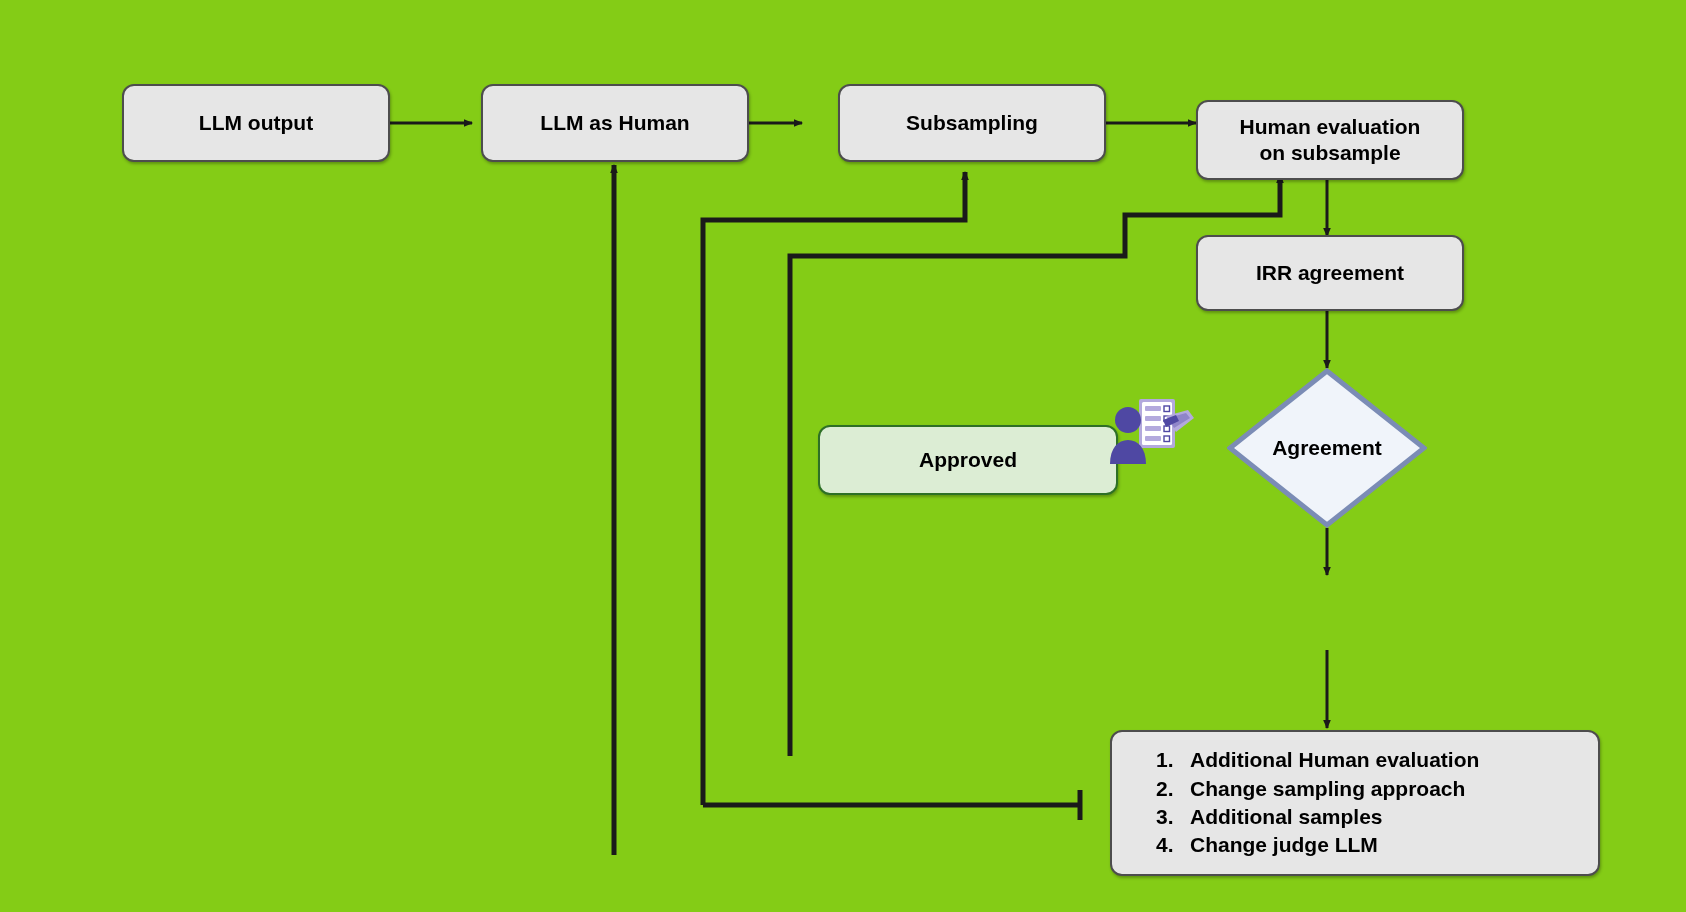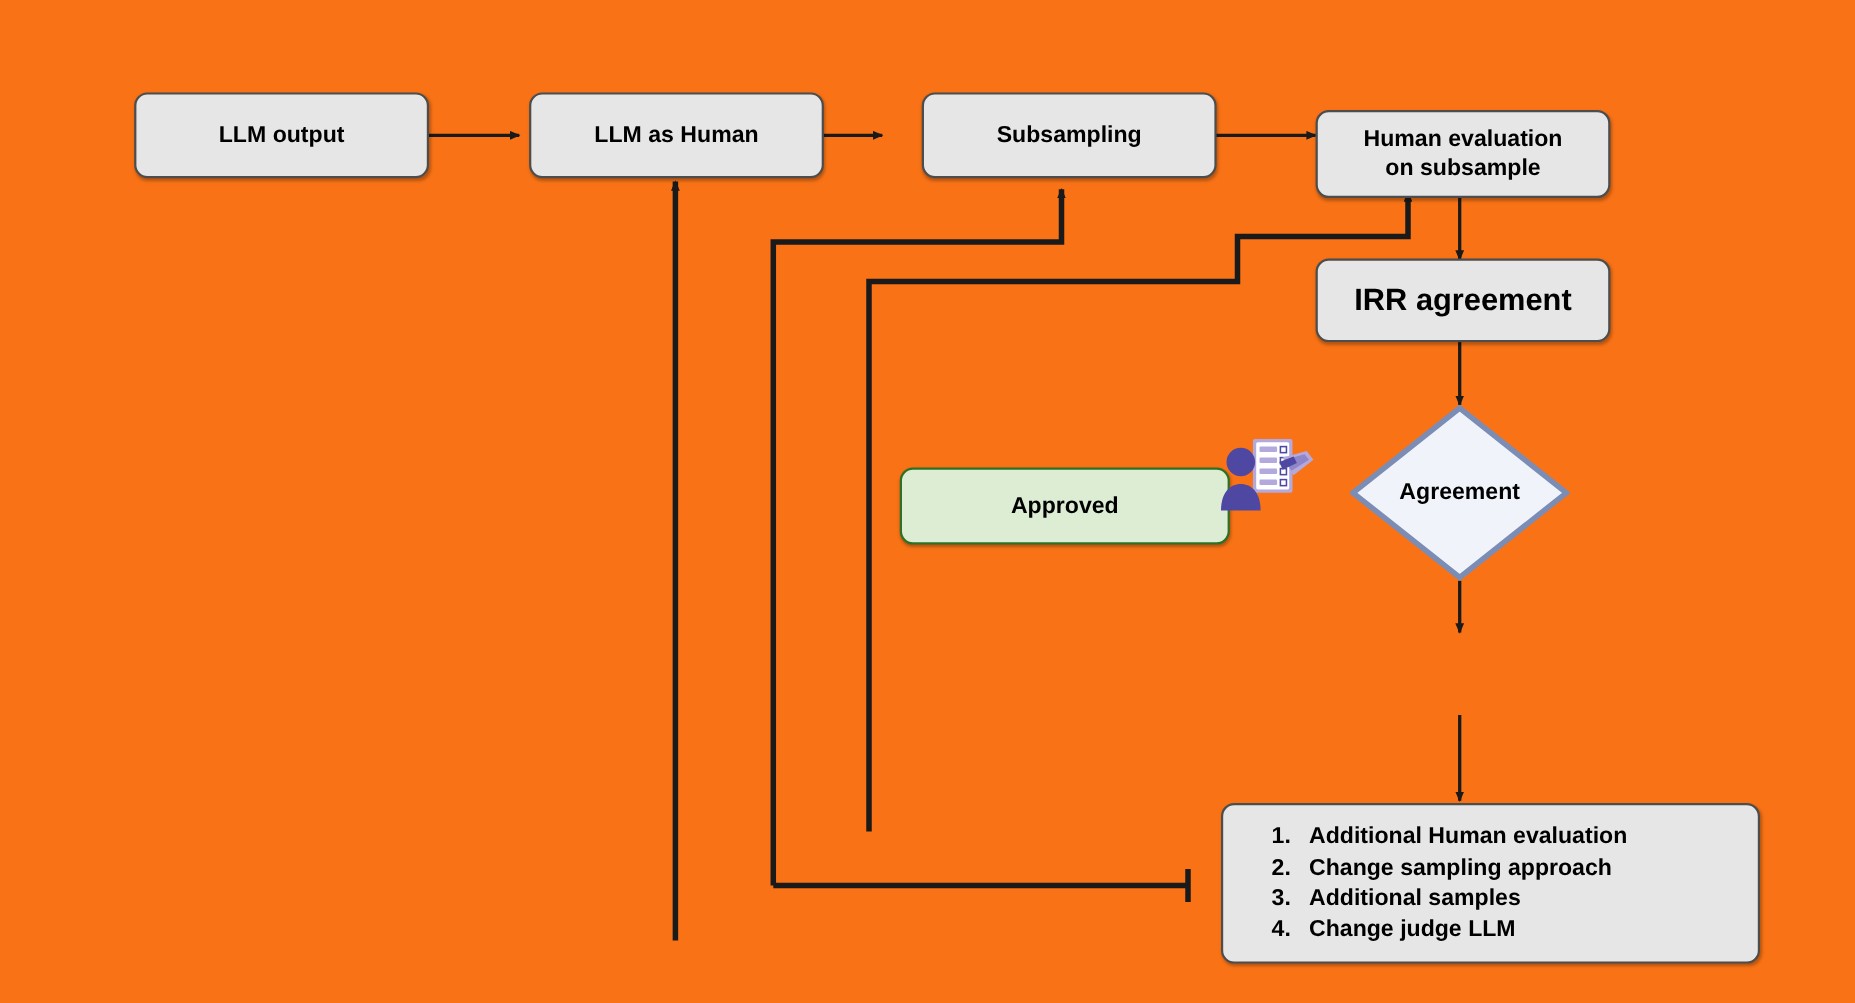--- a/index.html
+++ b/index.html
@@ -7,21 +7,21 @@
     padding: 0;
     background: #ffffff;
   }
   body {
     font-family: "Liberation Sans", sans-serif;
   }
   #canvas {
     position: relative;
     width: 1686px;
     height: 912px;
-    background: #f97316;
+    background: #84cc16;
     overflow: hidden;
   }
   #edges {
     position: absolute;
     left: 0;
     top: 0;
     width: 1686px;
     height: 912px;
     pointer-events: none;
   }
@@ -181,21 +181,21 @@
 
   <div class="node node-rect n-grey" style="left:838px; top:84px; width:268px; height:78px; font-size:21px;justify-content:center;">
     <span class="node-text">Subsampling</span>
   </div>
 
   <div class="node node-rect n-grey" style="left:1196px; top:84px; width:268px; height:80px; font-size:21px;margin-top:16px;">
     <span class="node-text">Human evaluation
 on subsample</span>
   </div>
 
-  <div class="node node-rect n-grey" style="left:1196px; top:235px; width:268px; height:76px; font-size:28px;">
+  <div class="node node-rect n-grey" style="left:1196px; top:235px; width:268px; height:76px; font-size:21px;">
     <span class="node-text">IRR agreement</span>
   </div>
 
   <div class="diamond-wrap" style="left:1227px; top:368px; width:200px; height:160px;">
     <svg width="200" height="160" viewBox="0 0 200 160" xmlns="http://www.w3.org/2000/svg">
       <polygon points="100,3 197,80 100,157 3,80" fill="#f0f4fa" stroke="#7b8cb5" stroke-width="5"></polygon>
     </svg>
     <div class="diamond-label">Agreement</div>
   </div>
 

